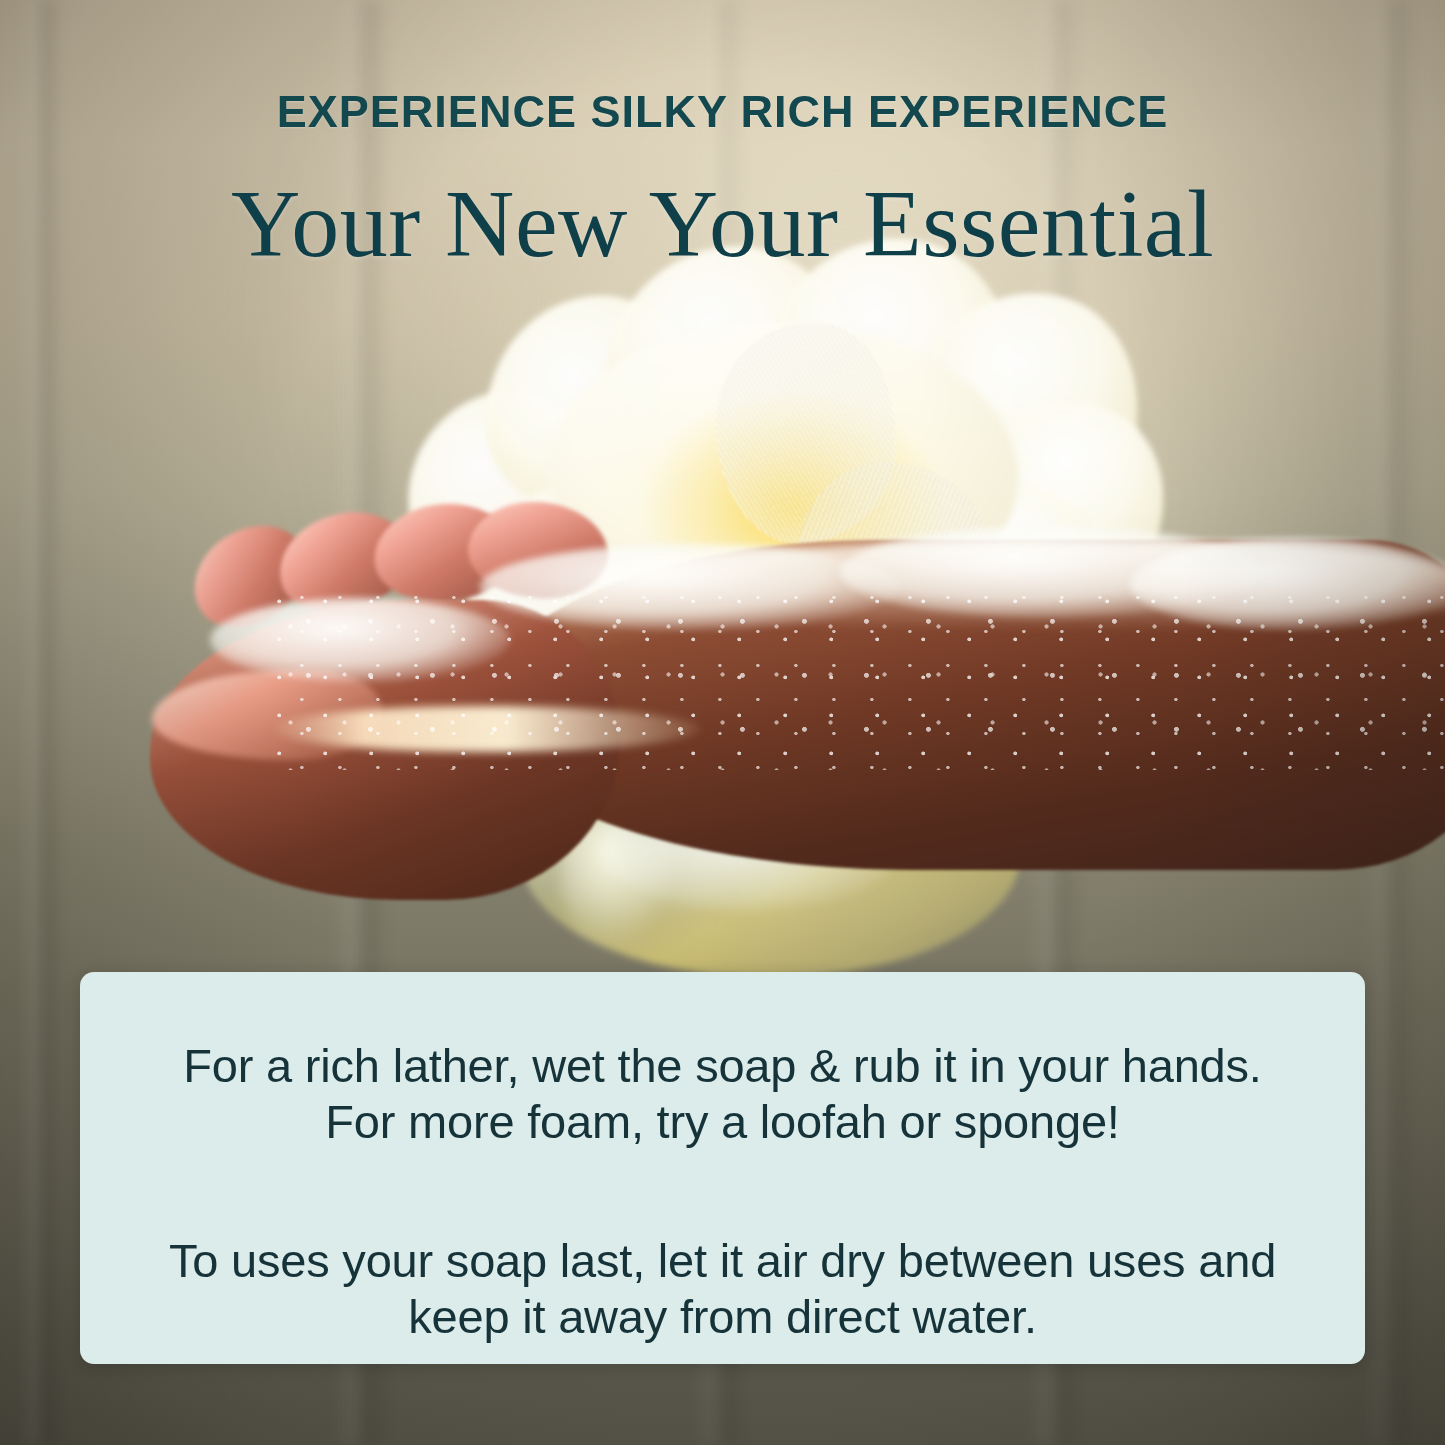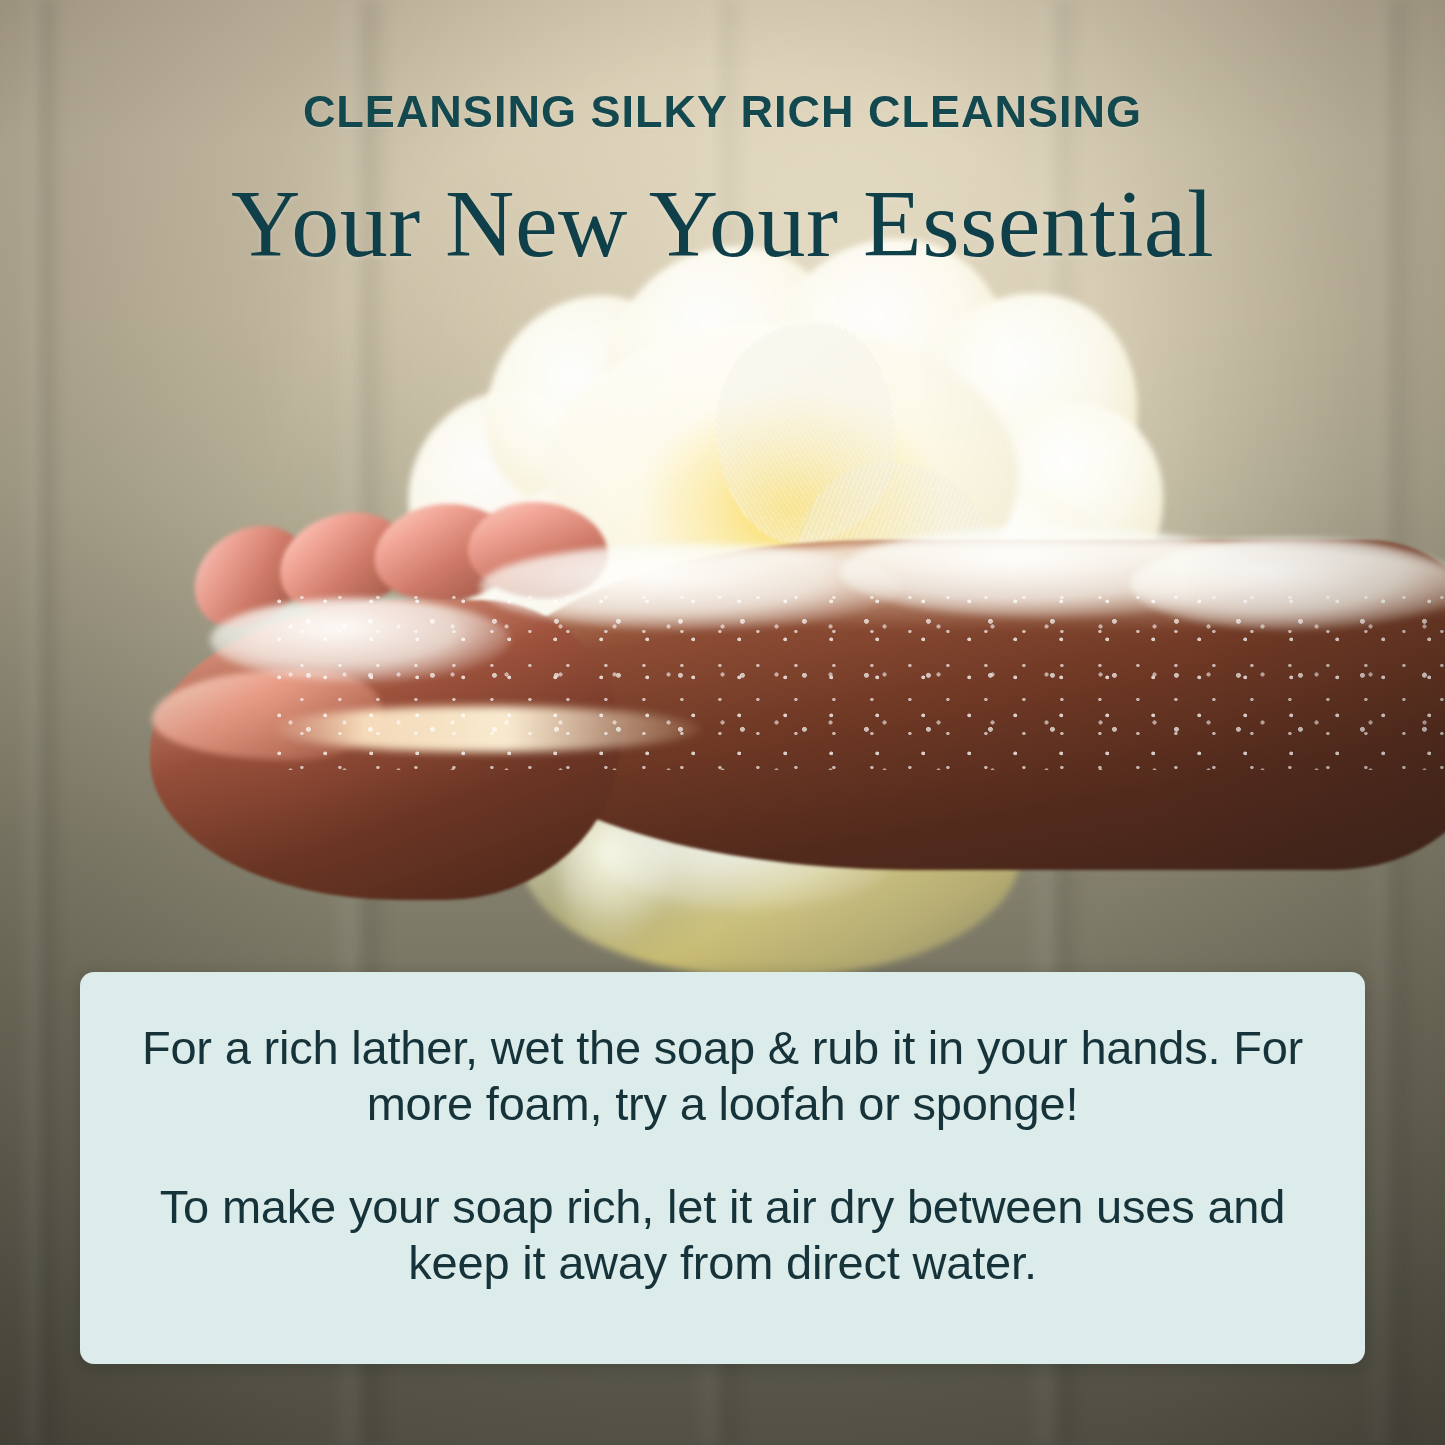--- a/index.html
+++ b/index.html
@@ -342,21 +342,21 @@
     background: #dceceb;
     border-radius: 14px;
     box-shadow: 0 3px 16px rgba(20,22,16,0.22);
     padding: 48px 56px 40px 56px;
     display: flex;
     flex-direction: column;
     justify-content: flex-start;
     gap: 46px;
   }
   .card-para {
-    margin: 0;
+    margin: 18px;
     text-align: center;
     font-family: "Liberation Sans", sans-serif;
     font-weight: 400;
     font-size: 47px;
     line-height: 1.20;
     color: #17333a;
     letter-spacing: -0.2px;
   }
 </style>
 </head>
@@ -404,22 +404,22 @@
       <div class="lather" style="left:60px;  top:78px;  width:300px; height:84px;"></div>
       <div class="lather" style="left:330px; top:24px;  width:420px; height:86px;"></div>
       <div class="lather" style="left:690px; top:6px;   width:420px; height:92px;"></div>
       <div class="lather" style="left:980px; top:18px;  width:330px; height:92px;"></div>
       <div class="bubbles" style="left:120px; top:70px; width:1180px; height:180px;"></div>
     </div>
 
     <div class="wall-vignette"></div>
   </div>
 
-  <div class="eyebrow">CLEANSING SILKY RICH CLEANSING</div>
+  <div class="eyebrow">EXPERIENCE SILKY RICH EXPERIENCE</div>
 
   <div class="headline">Your New Your Essential</div>
 
   <div class="info-card">
     <p class="card-para">For a rich lather, wet the soap &amp; rub it in your hands. For more foam, try a loofah or sponge!</p>
-    <p class="card-para">To make your soap rich, let it air dry between uses and keep it away from direct water.</p>
+    <p class="card-para">To uses your soap last, let it air dry between uses and keep it away from direct water.</p>
   </div>
 
 </div>
 
 </body></html>

